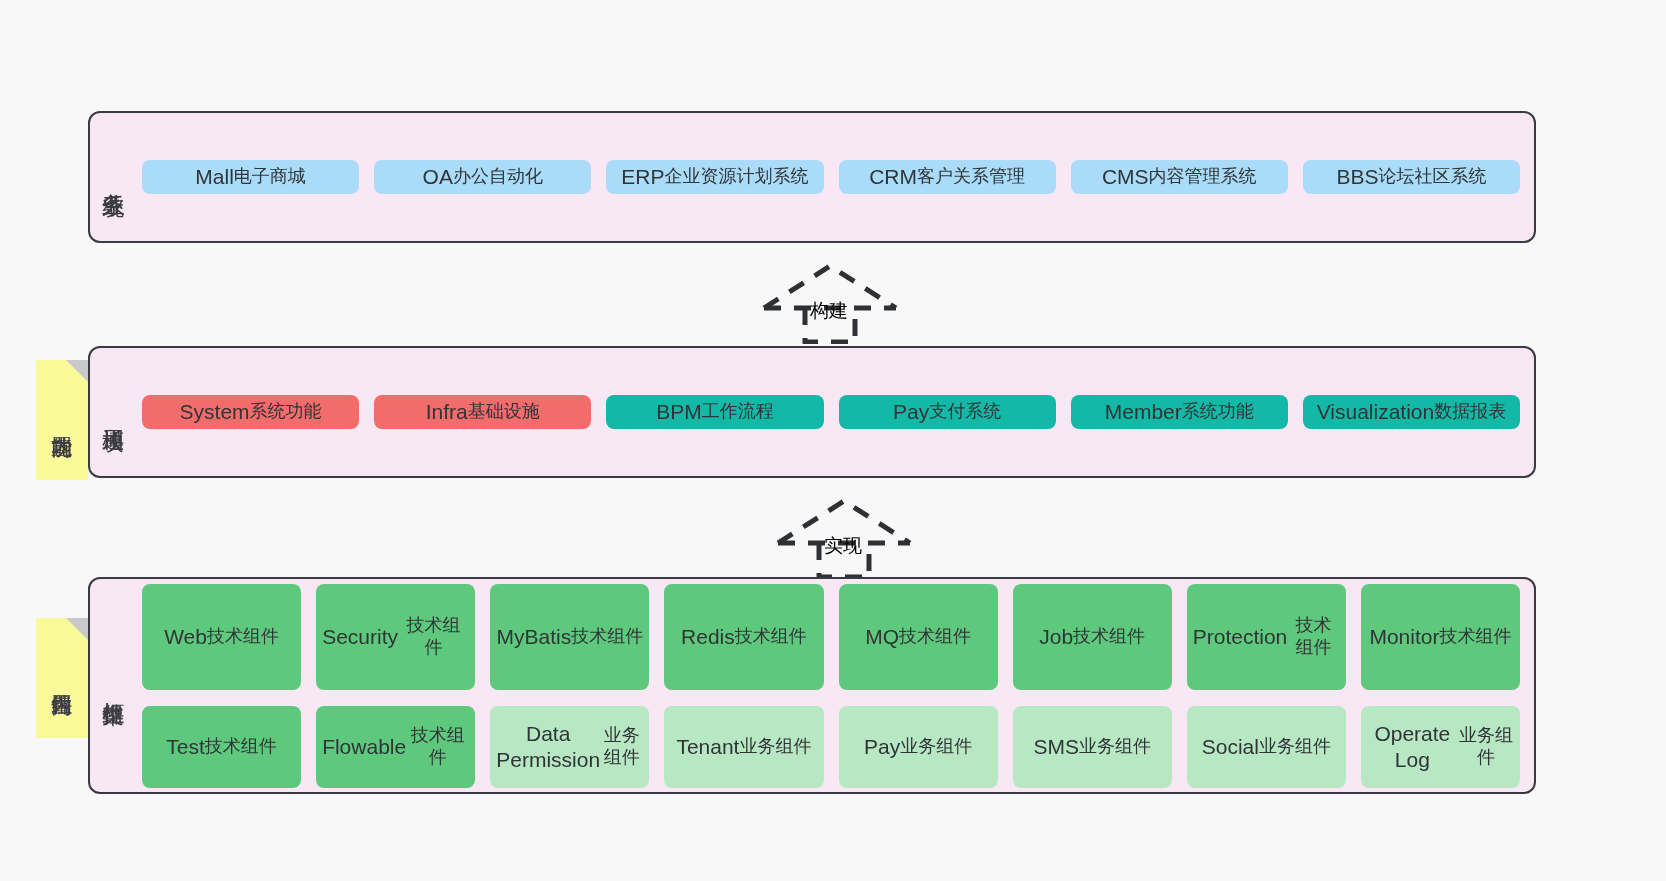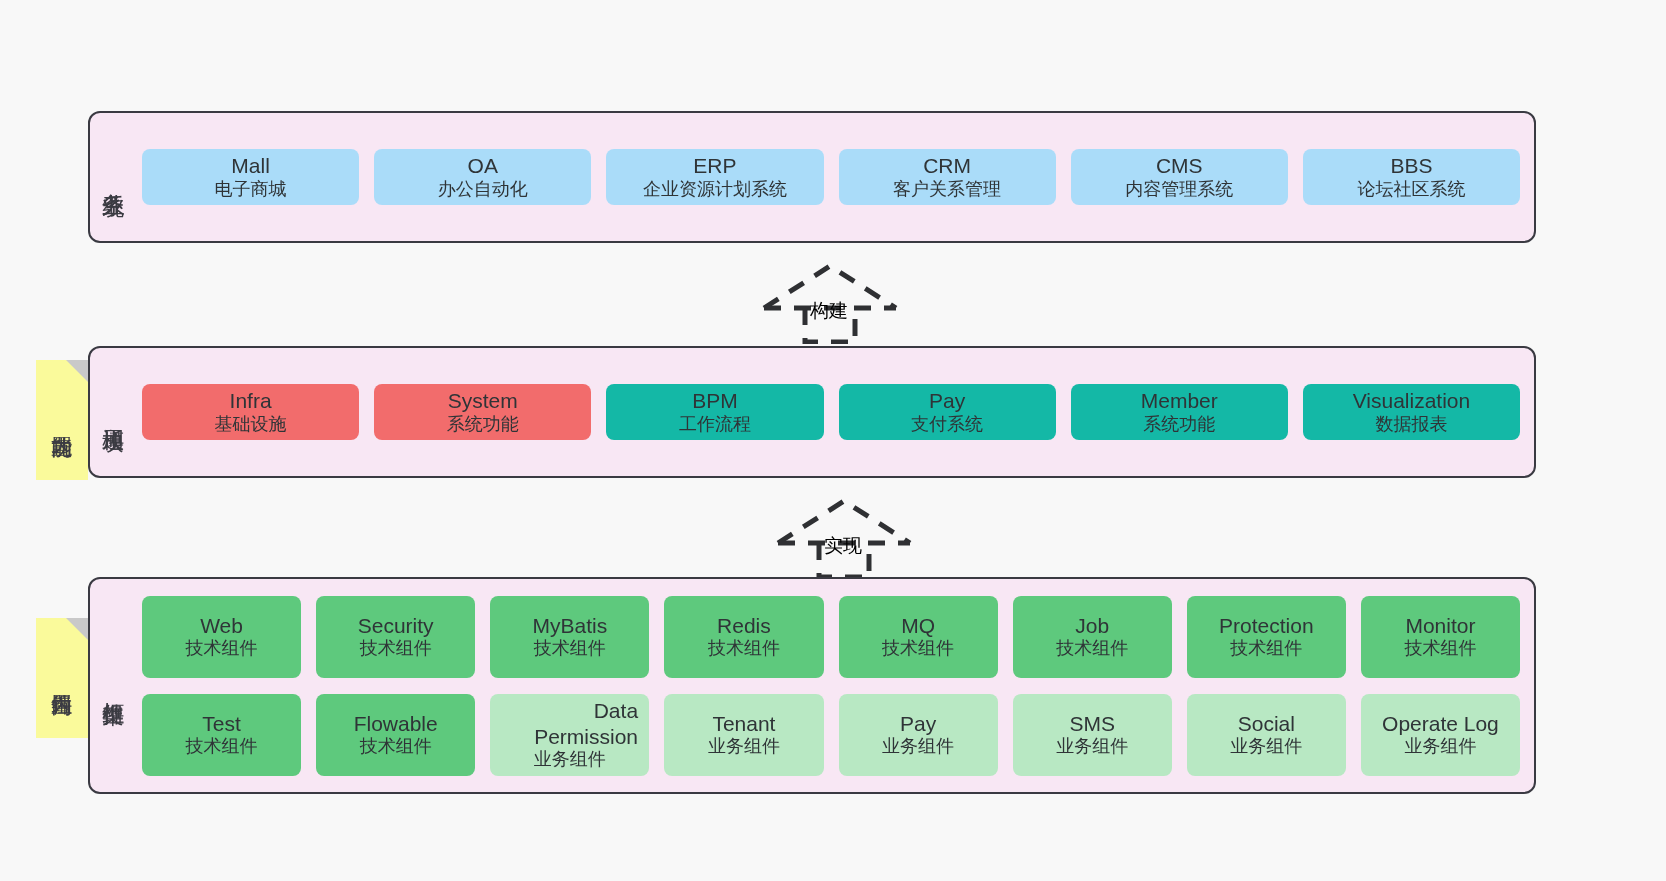--- a/index.html
+++ b/index.html
@@ -65,21 +65,21 @@
     flex-direction: row;
     gap: 15px;
   }
 
   
   .card {
     box-sizing: border-box;
     flex: 1 1 0;
     border-radius: 8px;
     display: flex;
-    flex-direction: column;
+    flex-direction: row;
     align-items: center;
     justify-content: center;
     text-align: center;
     line-height: 1.22;
     padding: 4px 6px;
     overflow: hidden;
   }
   .card .t1 {
     font-size: 21px;
     color: #2f3437;
@@ -182,26 +182,26 @@
   <div class="note" id="note-common" style="left:36px; top:360px; width:52px; height:120px;">
     <span class="fold"></span>
     <span>内置功能</span>
   </div>
 
   <div class="layer" id="layer-common" style="left:88px; top:346px; width:1448px; height:132px;">
     <div class="layer-title">通用模块</div>
     <div class="layer-body">
       <div class="row">
         <div class="card red">
+          <div class="t1">System</div>
+          <div class="t2">系统功能</div>
+        </div>
+        <div class="card red">
           <div class="t1">Infra</div>
           <div class="t2">基础设施</div>
-        </div>
-        <div class="card red">
-          <div class="t1">System</div>
-          <div class="t2">系统功能</div>
         </div>
         <div class="card pink">
           <div class="t1">BPM</div>
           <div class="t2">工作流程</div>
         </div>
         <div class="card pink">
           <div class="t1">Pay</div>
           <div class="t2">支付系统</div>
         </div>
         <div class="card pink">
@@ -227,86 +227,86 @@
 
   <div class="note" id="note-framework" style="left:36px; top:618px; width:52px; height:120px;">
     <span class="fold"></span>
     <span>内置组件</span>
   </div>
 
   <div class="layer" id="layer-framework" style="left:88px; top:577px; width:1448px; height:217px;">
     <div class="layer-title">框架组件</div>
     <div class="layer-body">
 
+      <div class="row" style="height:106px;">
+        <div class="card green">
+          <div class="t1">Web</div>
+          <div class="t2">技术组件</div>
+        </div>
+        <div class="card green">
+          <div class="t1">Security</div>
+          <div class="t2">技术组件</div>
+        </div>
+        <div class="card green">
+          <div class="t1">MyBatis</div>
+          <div class="t2">技术组件</div>
+        </div>
+        <div class="card green">
+          <div class="t1">Redis</div>
+          <div class="t2">技术组件</div>
+        </div>
+        <div class="card green">
+          <div class="t1">MQ</div>
+          <div class="t2">技术组件</div>
+        </div>
+        <div class="card green">
+          <div class="t1">Job</div>
+          <div class="t2">技术组件</div>
+        </div>
+        <div class="card green">
+          <div class="t1">Protection</div>
+          <div class="t2">技术组件</div>
+        </div>
+        <div class="card green">
+          <div class="t1">Monitor</div>
+          <div class="t2">技术组件</div>
+        </div>
+      </div>
+
       <div class="row" style="height:82px;">
         <div class="card green">
-          <div class="t1">Web</div>
-          <div class="t2">技术组件</div>
-        </div>
-        <div class="card green">
-          <div class="t1">Security</div>
-          <div class="t2">技术组件</div>
-        </div>
-        <div class="card green">
-          <div class="t1">MyBatis</div>
-          <div class="t2">技术组件</div>
-        </div>
-        <div class="card green">
-          <div class="t1">Redis</div>
-          <div class="t2">技术组件</div>
-        </div>
-        <div class="card green">
-          <div class="t1">MQ</div>
-          <div class="t2">技术组件</div>
-        </div>
-        <div class="card green">
-          <div class="t1">Job</div>
-          <div class="t2">技术组件</div>
-        </div>
-        <div class="card green">
-          <div class="t1">Protection</div>
-          <div class="t2">技术组件</div>
-        </div>
-        <div class="card green">
-          <div class="t1">Monitor</div>
-          <div class="t2">技术组件</div>
+          <div class="t1">Test</div>
+          <div class="t2">技术组件</div>
+        </div>
+        <div class="card green">
+          <div class="t1">Flowable</div>
+          <div class="t2">技术组件</div>
+        </div>
+        <div class="card lgreen">
+          <div class="t1" style="max-width:6.5em;">Data Permission</div>
+          <div class="t2">业务组件</div>
+        </div>
+        <div class="card lgreen">
+          <div class="t1">Tenant</div>
+          <div class="t2">业务组件</div>
+        </div>
+        <div class="card lgreen">
+          <div class="t1">Pay</div>
+          <div class="t2">业务组件</div>
+        </div>
+        <div class="card lgreen">
+          <div class="t1">SMS</div>
+          <div class="t2">业务组件</div>
+        </div>
+        <div class="card lgreen">
+          <div class="t1">Social</div>
+          <div class="t2">业务组件</div>
+        </div>
+        <div class="card lgreen">
+          <div class="t1">Operate Log</div>
+          <div class="t2">业务组件</div>
         </div>
       </div>
 
-      <div class="row" style="height:82px;">
-        <div class="card green">
-          <div class="t1">Test</div>
-          <div class="t2">技术组件</div>
-        </div>
-        <div class="card green">
-          <div class="t1">Flowable</div>
-          <div class="t2">技术组件</div>
-        </div>
-        <div class="card lgreen">
-          <div class="t1" style="max-width:6.5em;text-align:right;">Data Permission</div>
-          <div class="t2">业务组件</div>
-        </div>
-        <div class="card lgreen">
-          <div class="t1">Tenant</div>
-          <div class="t2">业务组件</div>
-        </div>
-        <div class="card lgreen">
-          <div class="t1">Pay</div>
-          <div class="t2">业务组件</div>
-        </div>
-        <div class="card lgreen">
-          <div class="t1">SMS</div>
-          <div class="t2">业务组件</div>
-        </div>
-        <div class="card lgreen">
-          <div class="t1">Social</div>
-          <div class="t2">业务组件</div>
-        </div>
-        <div class="card lgreen">
-          <div class="t1">Operate Log</div>
-          <div class="t2">业务组件</div>
-        </div>
-      </div>
-
     </div>
   </div>
 
 </div>
 
 </body></html>

